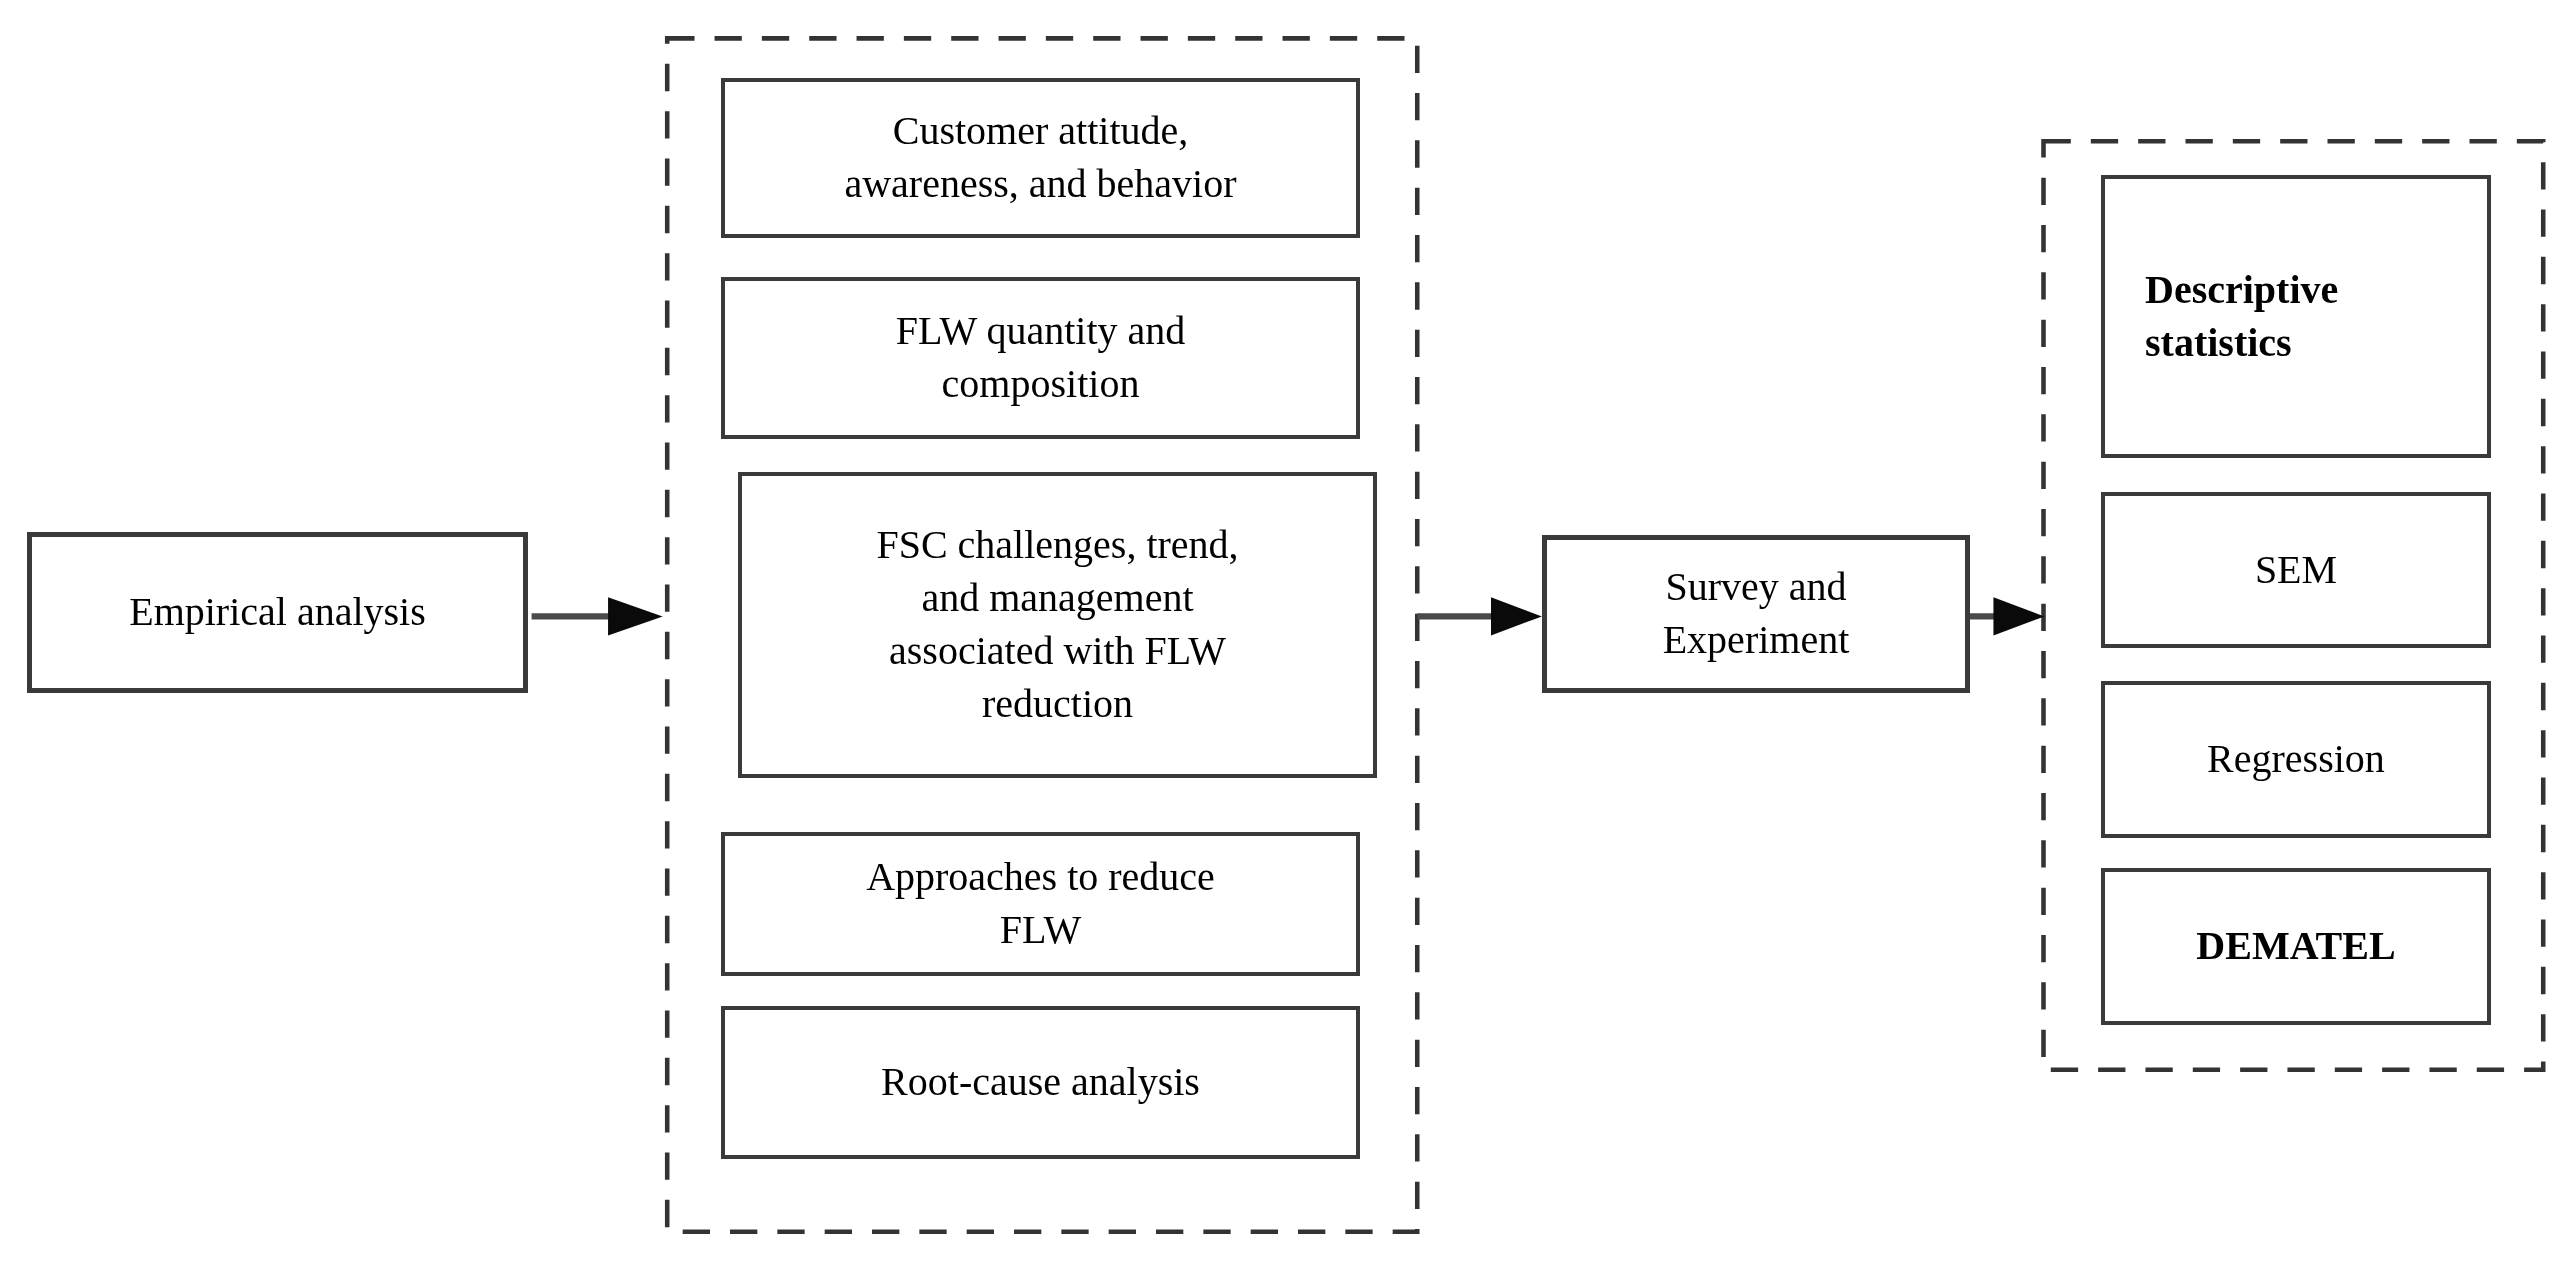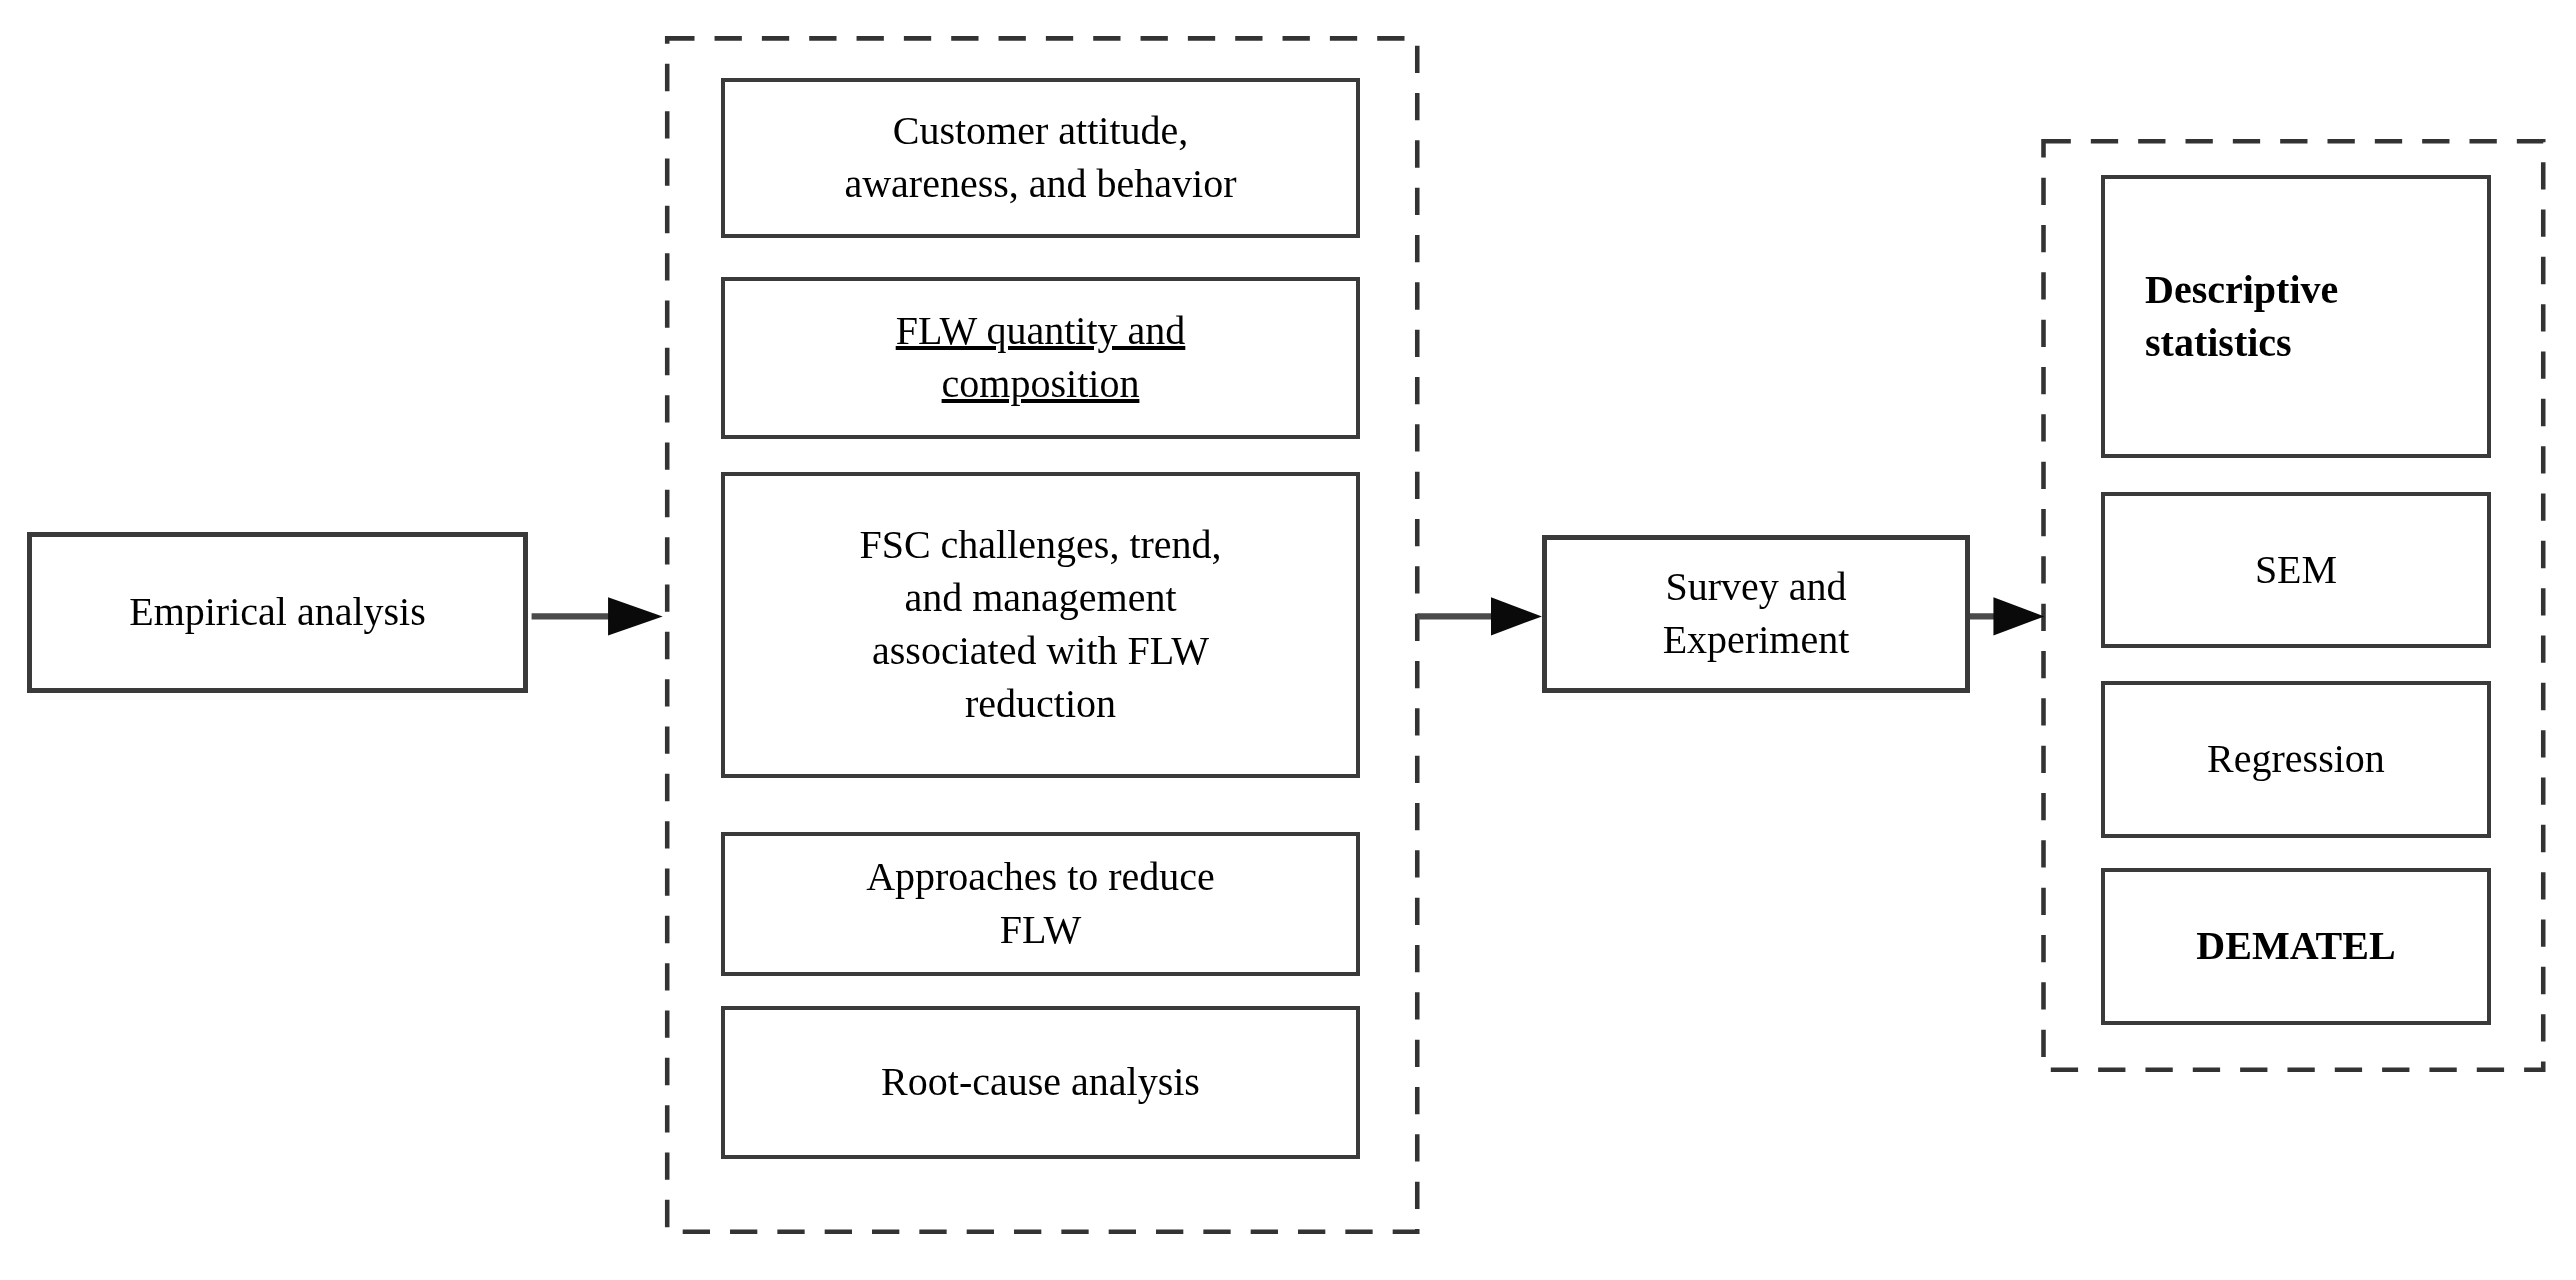--- a/index.html
+++ b/index.html
@@ -38,22 +38,22 @@
   }
   .solid-box   { border: 5.5px solid #3a3a3a; }
   .inner-box   { border: 4.6px solid #3a3a3a; }
 
   
   .empirical   { left: 27px;  top: 532px;  width: 501px; height: 161px; }
 
   
   .topic       { left: 721px; width: 639px; }
   .topic-0     { top: 78px;   height: 160px; }
-  .topic-1     { top: 277px;  height: 162px; text-decoration: underline; }
-  .topic-2     { top: 472px;  height: 306px; }
+  .topic-1     { top: 277px;  height: 162px; }
+  .topic-2     { top: 472px;  height: 306px; margin-left: 17px; }
   .topic-3     { top: 832px;  height: 144px; }
   .topic-4     { top: 1006px; height: 153px; }
 
   
   .survey      { left: 1542px; top: 535px; width: 428px; height: 158px; }
 
   
   .method      { left: 2101px; width: 390px; }
   .method-0    { top: 175px;  height: 283px; }
   .method-1    { top: 492px;  height: 156px; }

